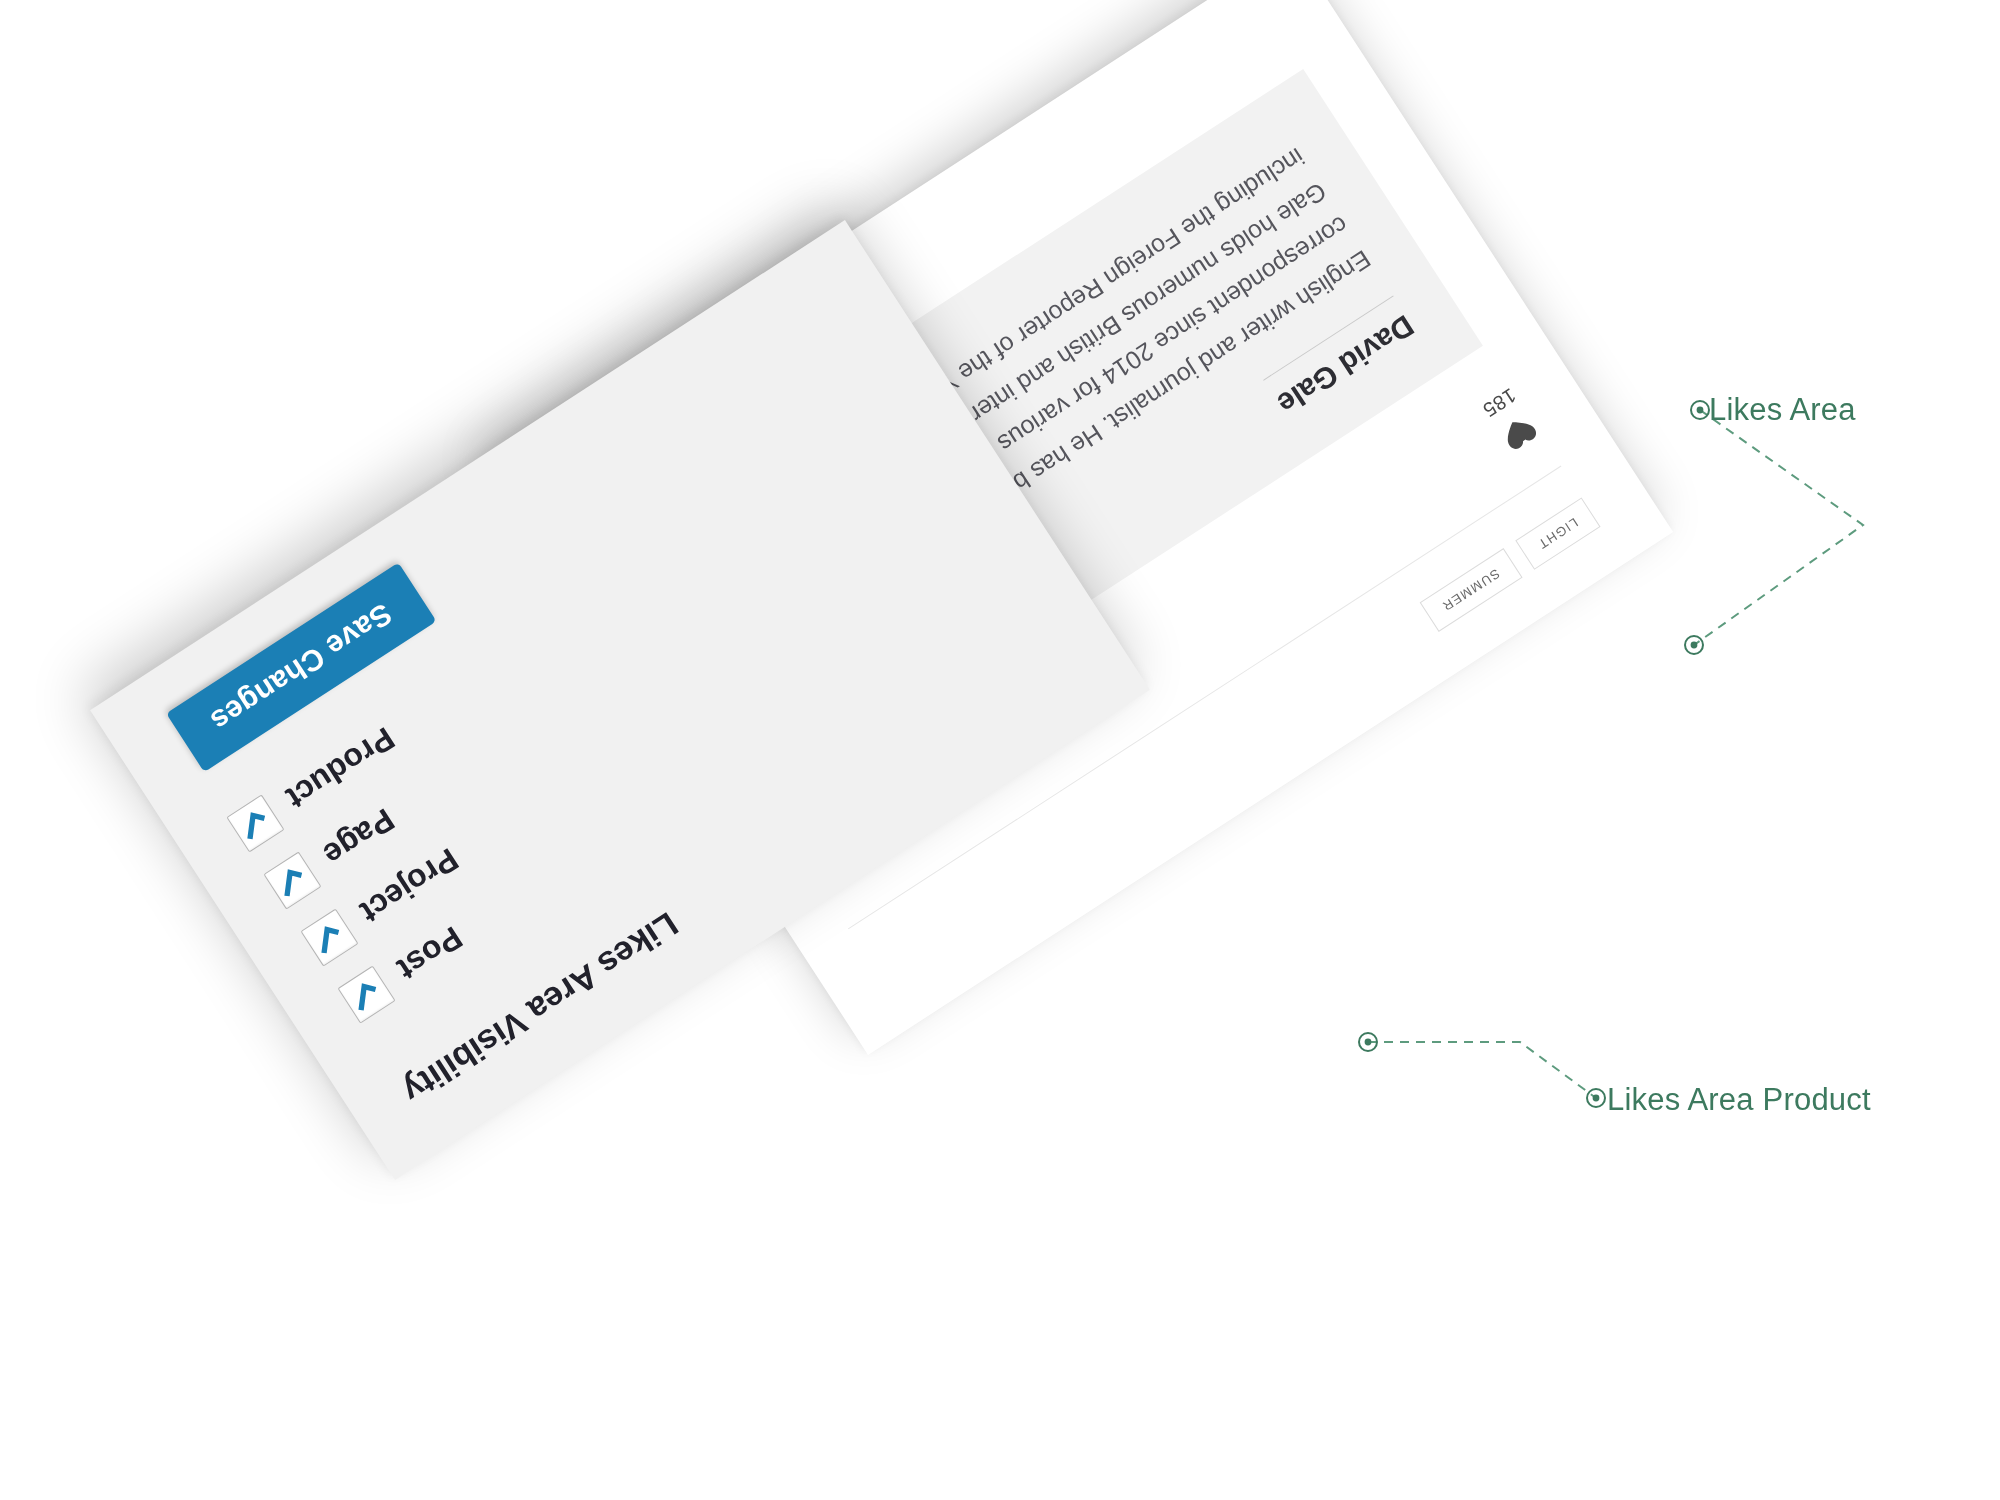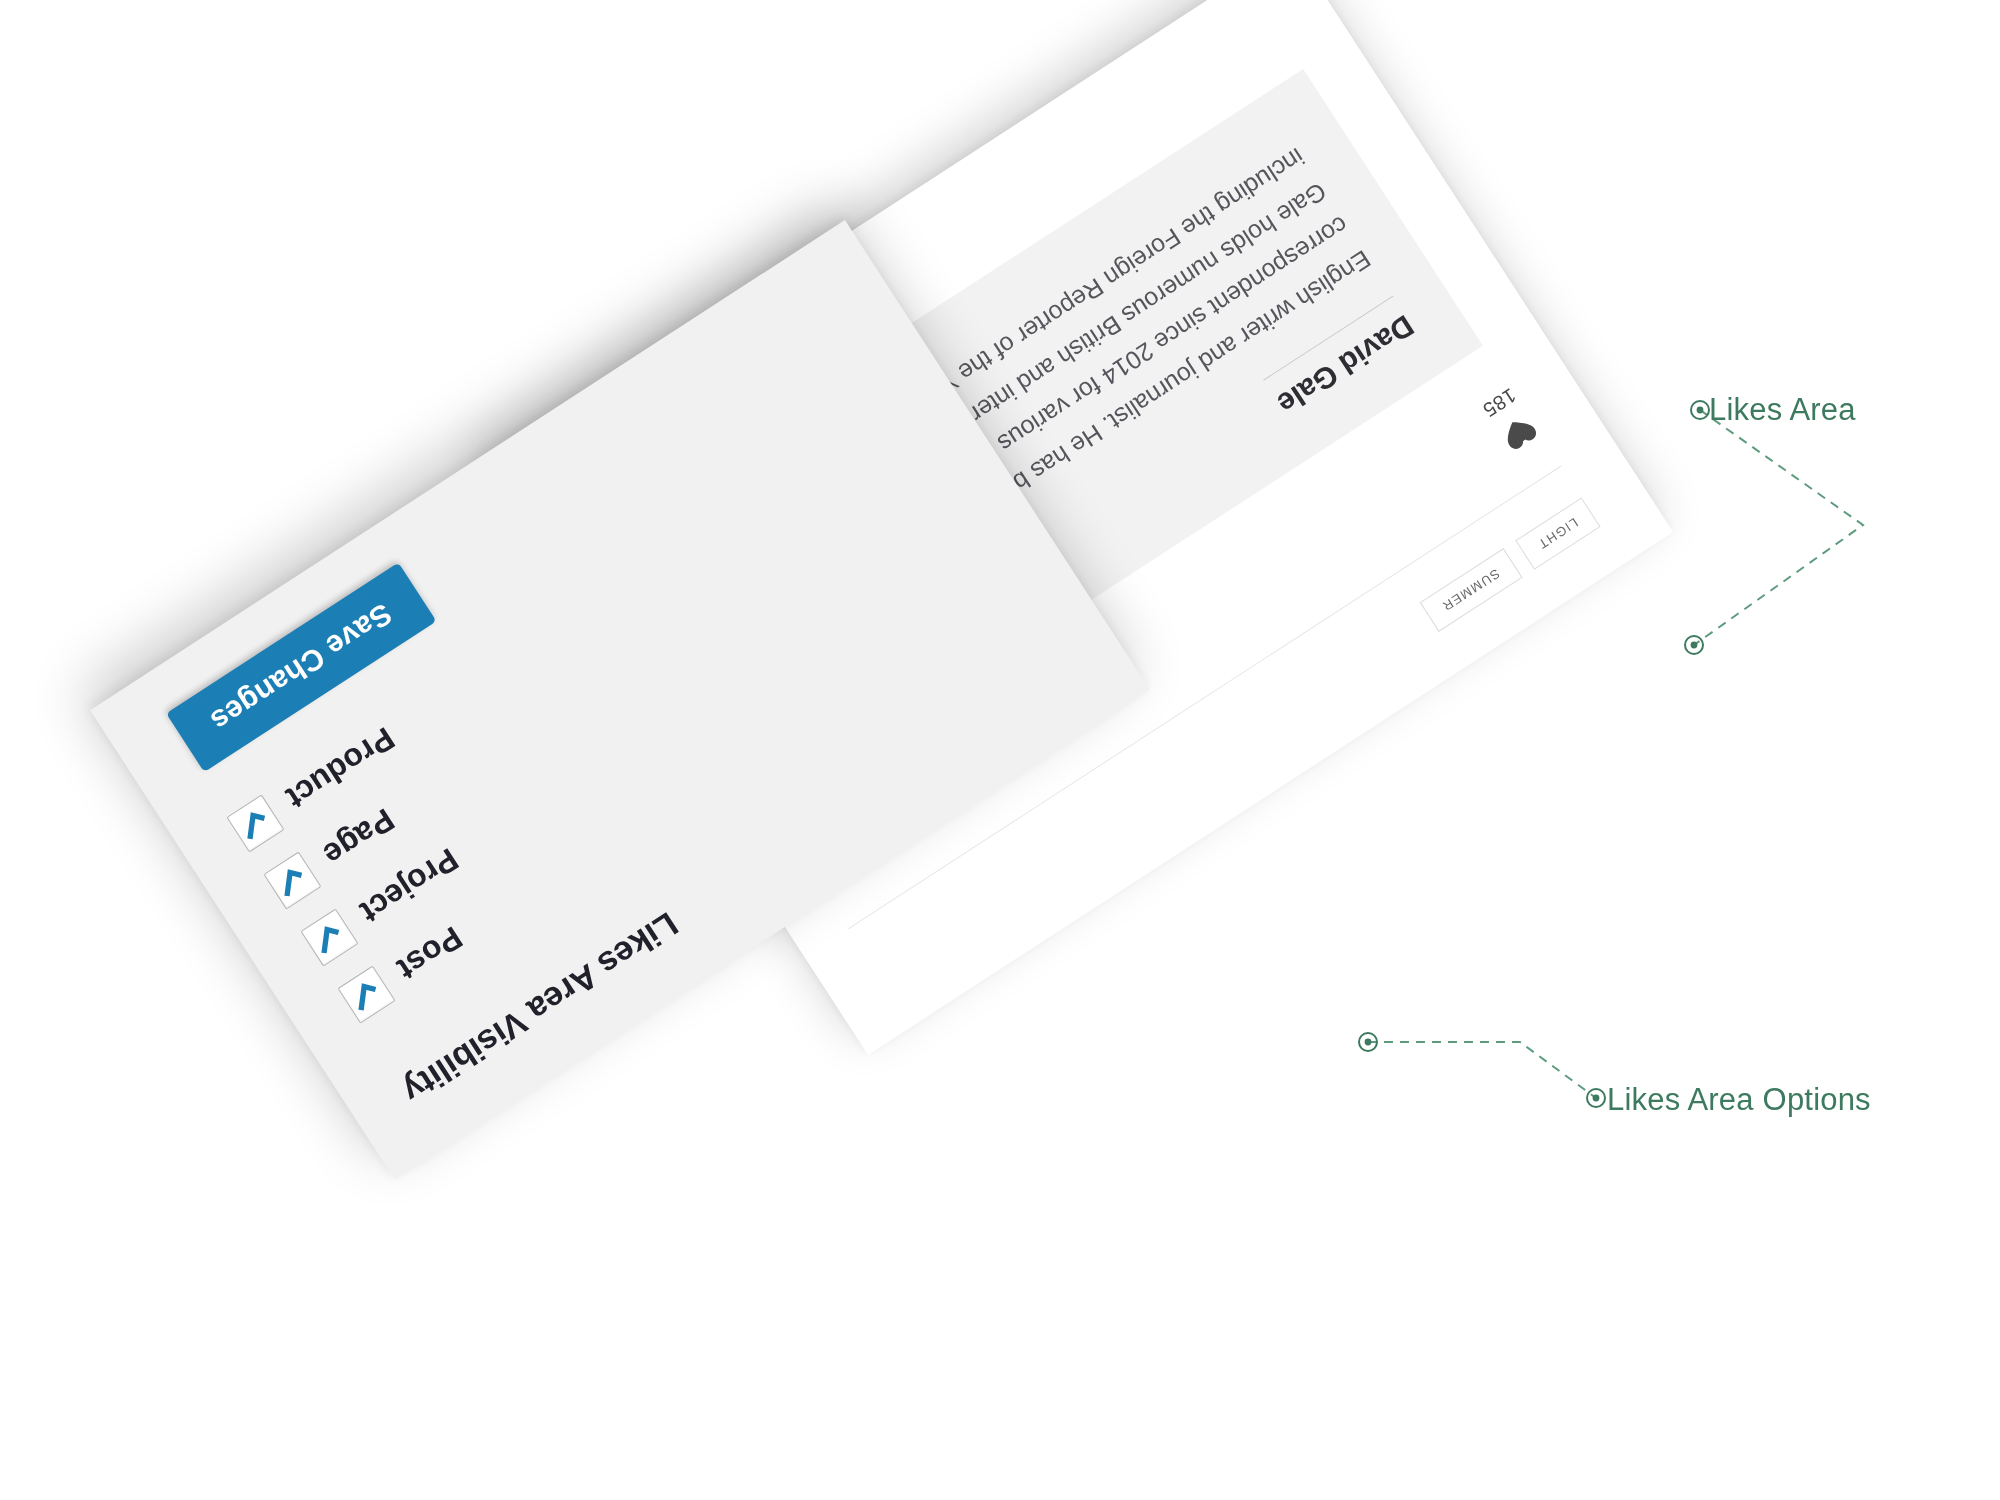--- a/index.html
+++ b/index.html
@@ -317,15 +317,15 @@
 
     <polyline points="1368,1042 1520,1042 1596,1098" fill="none" stroke="#5d9b7e" stroke-width="2" stroke-dasharray="9,7"></polyline>
     <circle cx="1368" cy="1042" r="9" fill="none" stroke="#3d7a5f" stroke-width="2"></circle>
     <circle cx="1368" cy="1042" r="3.4" fill="#3d7a5f"></circle>
     <circle cx="1596" cy="1098" r="9" fill="none" stroke="#3d7a5f" stroke-width="2"></circle>
     <circle cx="1596" cy="1098" r="3.4" fill="#3d7a5f"></circle>
   </svg>
 
   <div class="anno-label" id="anno-likes-area">Likes Area</div>
 
-  <div class="anno-label" id="anno-likes-options">Likes Area Options</div>
+  <div class="anno-label" id="anno-likes-options">Likes Area Product</div>
 
 </div>
 
 </body></html>

